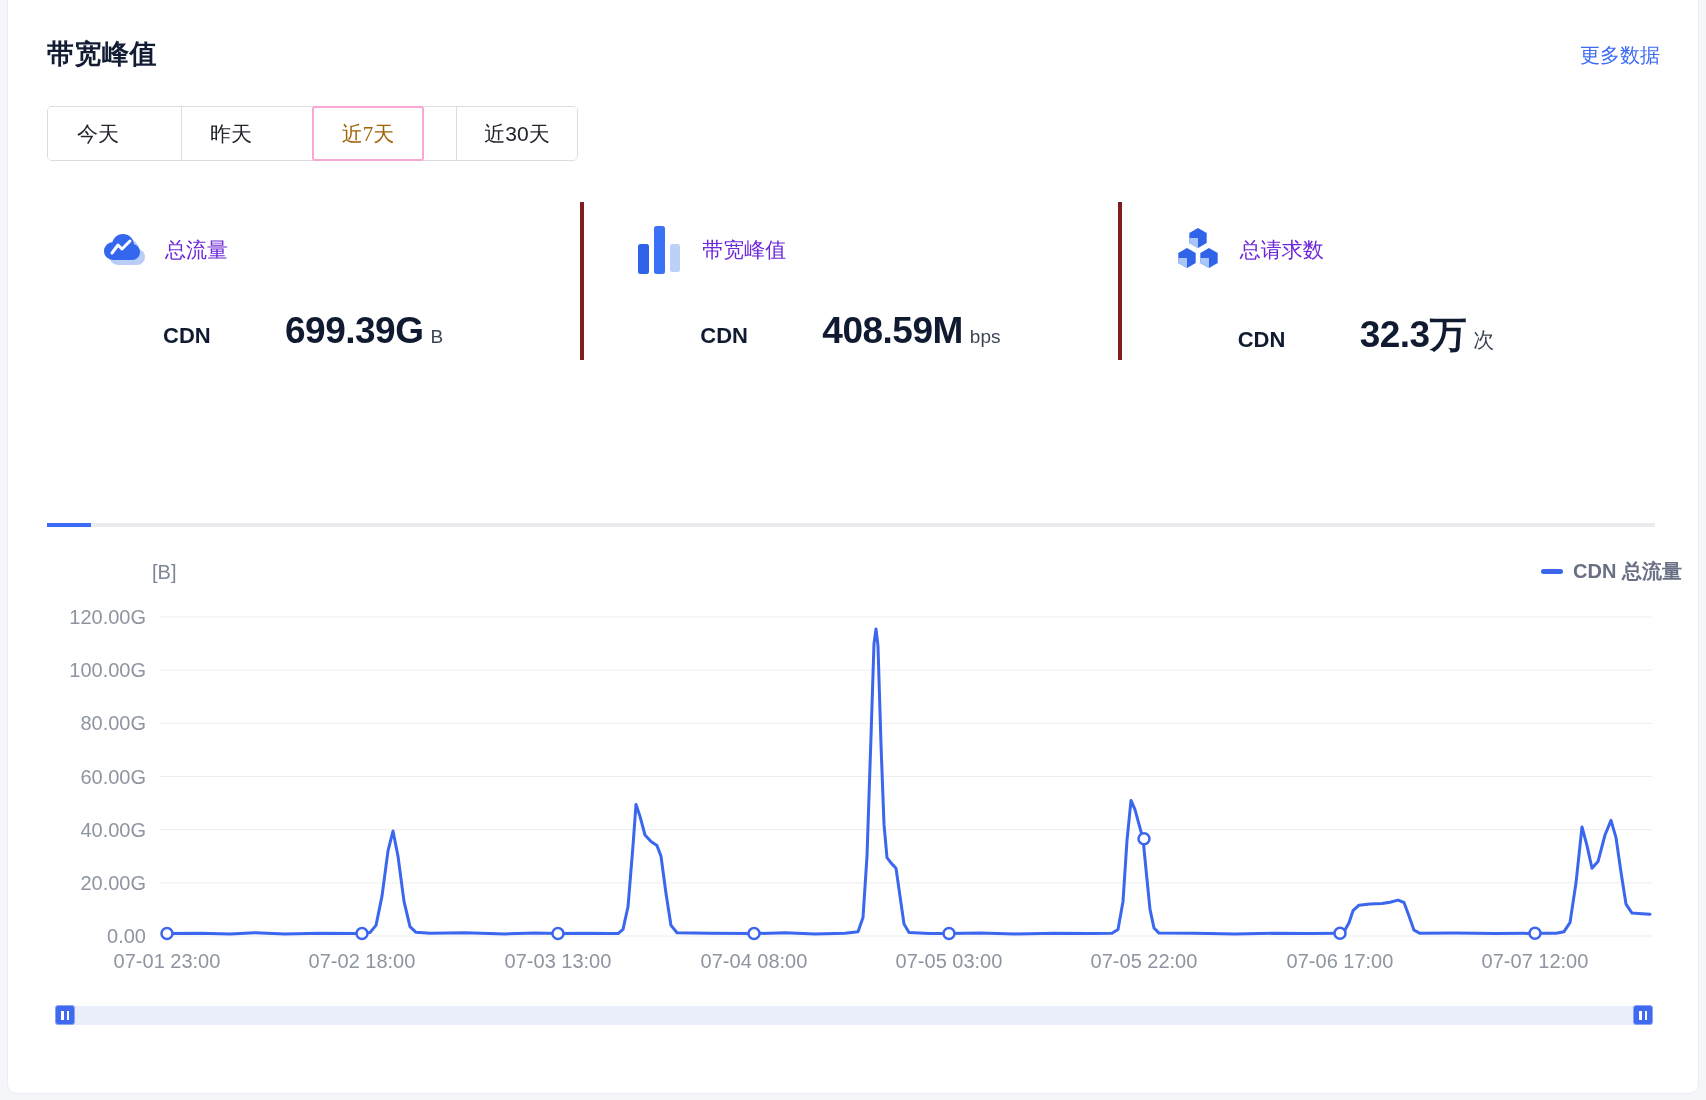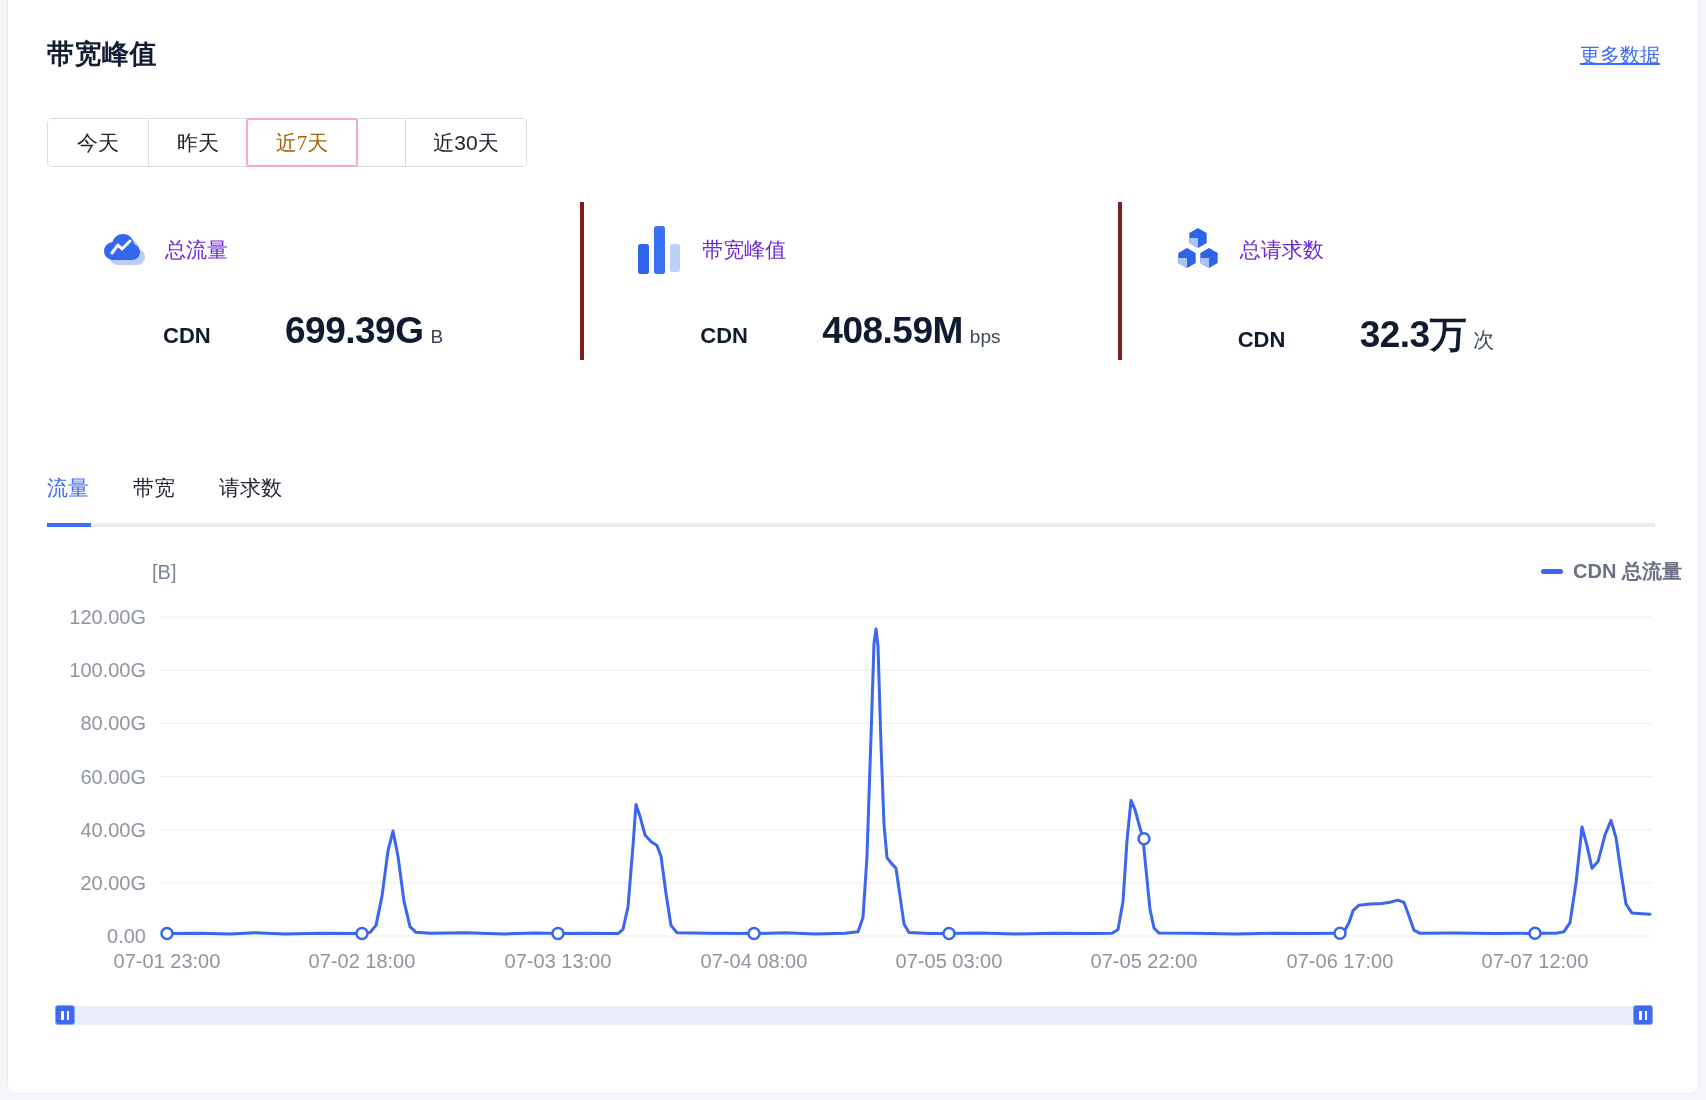--- a/index.html
+++ b/index.html
@@ -4,28 +4,28 @@
 <style>
   * { margin:0; padding:0; box-sizing:border-box; }
   html,body { width:1706px; height:1100px; overflow:hidden;
     font-family:"Liberation Sans","DejaVu Sans",sans-serif; background:#f4f6f9; }
   .card { position:absolute; left:7px; top:-12px; width:1692px; height:1106px;
     background:#ffffff; border:1px solid #eceef2; border-radius:10px; }
   .layer { position:absolute; left:0; top:0; width:1706px; height:1100px; }
 
   .page-title { position:absolute; left:47px; top:36px; font-size:27px; font-weight:700;
     color:#121c33; letter-spacing:0.5px; }
-  .more-link { position:absolute; right:46px; top:42px; font-size:20px; color:#3d6bf5; cursor:pointer;text-decoration:underline; }
-
-  .range-tabs { position:absolute; left:47px; top:118px; height:49px; display:flex;
-    border:1px solid #d8dce3; border-radius:5px; background:#fff; }
+  .more-link { position:absolute; right:46px; top:42px; font-size:20px; color:#3d6bf5; cursor:pointer; }
+
+  .range-tabs { position:absolute; left:47px; top:106px; height:55px; display:flex;
+    border:1px solid #d8dce3; border-radius:5px; background:#fff;gap:33px; }
   .range-tab { display:flex; align-items:center; justify-content:center; font-size:21px;
     color:#20242c; cursor:pointer; border-left:1px solid #d8dce3; background:#fff; }
   .range-tab:first-child { border-left:none; border-radius:4px 0 0 4px; }
-  .range-tab:last-child { border-radius:0 4px 4px 0;margin-left:48px; }
+  .range-tab:last-child { border-radius:0 4px 4px 0; }
   .range-tab.active { border:2px solid #f9a8d4; color:#a16207; border-radius:3px;
     margin:-1px; z-index:2; background:#fff;font-family:Liberation Serif, serif; }
 
   .stats { position:absolute; left:47px; top:202px; width:1608px; height:158px; display:flex; }
   .stat-col { flex:1 1 0; position:relative; padding-left:52px; }
   .stat-col + .stat-col { border-left:4px solid #7f1d1d; }
   .stat-head { position:absolute; top:24px; left:52px; display:flex; align-items:center; }
   .stat-icon { width:48px; height:48px; display:flex; align-items:center; justify-content:center; }
   .stat-label { margin-left:18px; font-size:21px; color:#6d28d9; }
   .stat-valuerow { position:absolute; top:108px; left:116px; display:flex; align-items:baseline; }
@@ -146,25 +146,20 @@
         <span class="stat-label">总请求数</span>
       </div>
       <div class="stat-valuerow">
         <span class="stat-cdn">CDN</span>
         <span class="stat-value">32.3万</span>
         <span class="stat-unit cjk">次</span>
       </div>
     </div>
   </div>
 
-  <div class="metric-tabs">
-    <div class="metric-tab active">流量</div>
-    <div class="metric-tab">带宽</div>
-    <div class="metric-tab">请求数</div>
-  </div>
   <div class="tab-track"></div>
   <div class="tab-indicator"></div>
 
   <div class="unit-label">[B]</div>
   <div class="legend">
     <span class="legend-dash"></span>
     <span class="legend-text">CDN 总流量</span>
   </div>
 
   <svg id="chart-svg">

